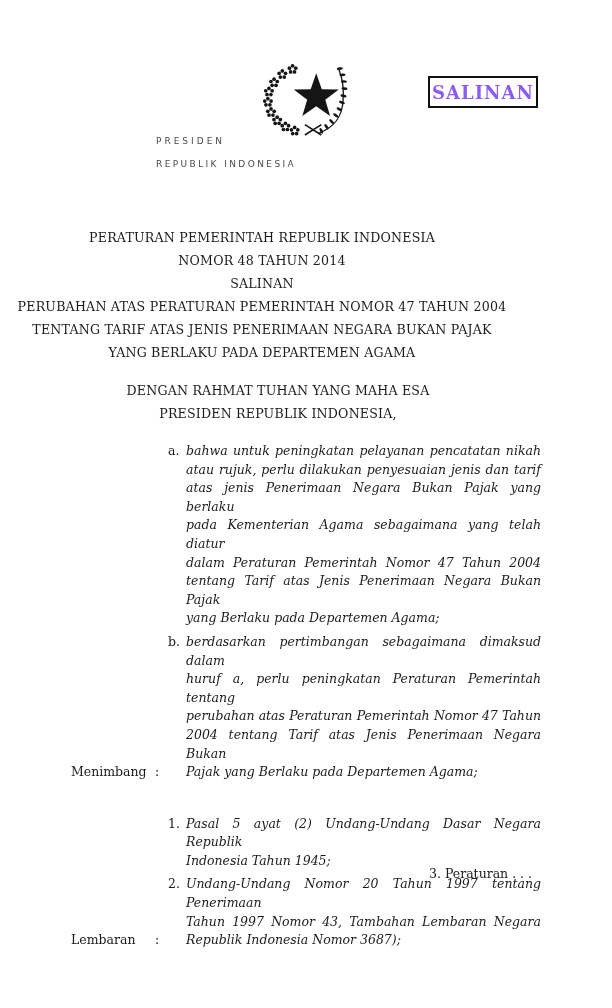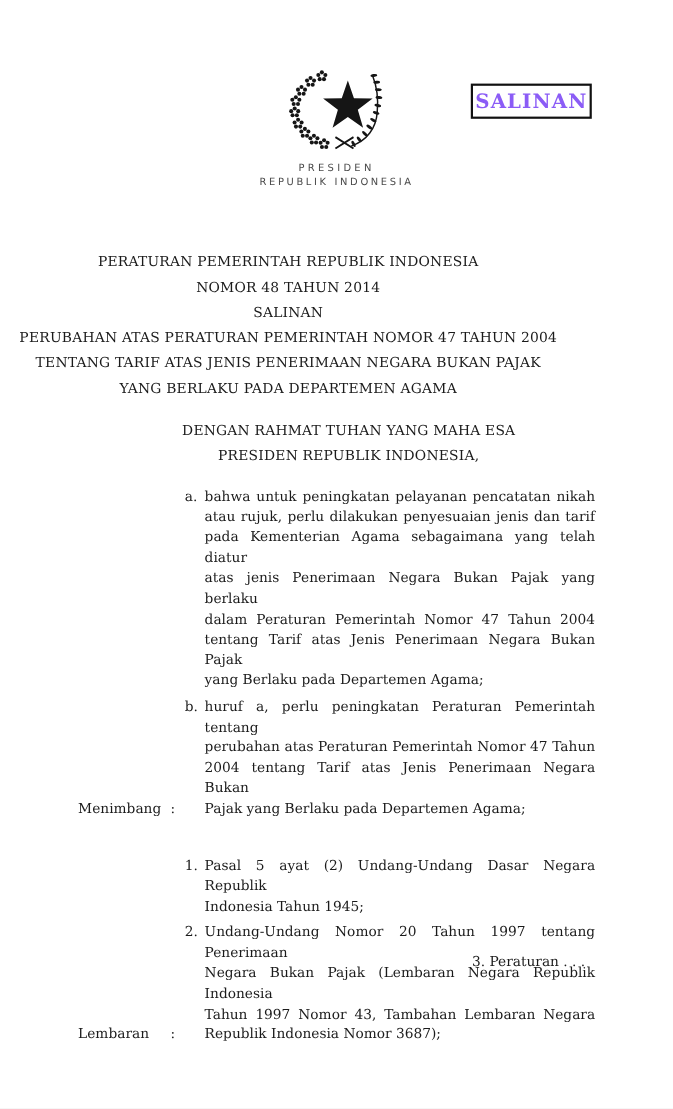--- a/index.html
+++ b/index.html
@@ -8,47 +8,47 @@
     width:612px; height:1008px;
     margin:0 auto;
     background:#ffffff;
     color:#1b1b1b;
     font-family:"DejaVu Serif", serif;
     overflow:hidden;
   }
 
   
   .emblem { position:absolute; left:261px; top:63px; width:94px; height:74px; }
-  .agency { position:absolute; left:156px; top:147px; width:300px; text-align:center;
+  .agency { position:absolute; left:156px; top:135px; width:300px; text-align:left;
             font-family:"DejaVu Sans", sans-serif; color:#4a4a4a; }
   .agency .a1 { font-size:9px; letter-spacing:3px; line-height:12px; }
-  .agency .a2 { font-size:9px; letter-spacing:2.4px; line-height:12px; margin-top:1px; }
+  .agency .a2 { font-size:9px; letter-spacing:2.4px; line-height:12px; margin-top:11px; }
   .stamp {
     position:absolute; left:428px; top:76px; width:110px; height:32px;
     border:2.5px solid #111; box-sizing:border-box;
     display:flex; align-items:center; justify-content:center;
     font-weight:bold; font-size:18px; letter-spacing:1px; color:#8b5cf6;
   }
 
   
   .title-block { position:absolute; left:0; top:226px; width:524px; }
-  .preamble    { position:absolute; left:0; top:379px; width:556px;margin-left:39px; }
+  .preamble    { position:absolute; left:0; top:379px; width:556px; }
   .lines-center .tline { text-align:center; font-size:12.6px; line-height:23px; letter-spacing:0.2px; }
 
   
   .sections { position:absolute; left:71px; top:442px; width:470px; font-size:12.5px; }
   .sec-row { display:flex; align-items:flex-end; }
   .sec-row + .sec-row { margin-top:33px; }
   .sec-label { width:84px; flex:none; line-height:18.6px; }
   .sec-colon { width:13px; flex:none; line-height:18.6px; }
   .sec-items { flex:1; min-width:0; }
   .item { display:flex; align-items:flex-start; }
   .item + .item { margin-top:5px; }
   .item-marker { width:18px; flex:none; line-height:18.6px; }
-  .item-body { flex:1; min-width:0; }
+  .item-body { flex:1; min-width:0;font-style:italic; }
   .lines-just .tline { text-align:justify; text-align-last:justify; line-height:18.6px; }
   .lines-just .tline:last-child { text-align-last:left; }
 
   
   .catchword { position:absolute; right:80px; top:866px; font-size:12.5px;text-align:center; }
 </style>
 </head>
 <body>
 
 <div class="page">
@@ -124,30 +124,31 @@
 
     <div class="sec-row">
       <div class="sec-label">Menimbang</div>
       <div class="sec-colon">:</div>
       <div class="sec-items">
         <div class="item">
           <div class="item-marker">a.</div>
           <div class="item-body lines-just">
               <div class="tline">bahwa untuk peningkatan pelayanan pencatatan nikah</div>
               <div class="tline">atau rujuk, perlu dilakukan penyesuaian jenis dan tarif</div>
+              <div class="tline">atas jenis Penerimaan Negara Bukan Pajak yang berlaku</div>
               <div class="tline">pada Kementerian Agama sebagaimana yang telah diatur</div>
-              <div class="tline">atas jenis Penerimaan Negara Bukan Pajak yang berlaku</div>
               <div class="tline">dalam Peraturan Pemerintah Nomor 47 Tahun 2004</div>
               <div class="tline">tentang Tarif atas Jenis Penerimaan Negara Bukan Pajak</div>
               <div class="tline">yang Berlaku pada Departemen Agama;</div>
             </div>
         </div>
         <div class="item">
           <div class="item-marker">b.</div>
           <div class="item-body lines-just">
+              <div class="tline">berdasarkan pertimbangan sebagaimana dimaksud dalam</div>
               <div class="tline">huruf a, perlu peningkatan Peraturan Pemerintah tentang</div>
               <div class="tline">perubahan atas Peraturan Pemerintah Nomor 47 Tahun</div>
               <div class="tline">2004 tentang Tarif atas Jenis Penerimaan Negara Bukan</div>
               <div class="tline">Pajak yang Berlaku pada Departemen Agama;</div>
             </div>
         </div>
       </div>
     </div>
 
     <div class="sec-row">
@@ -158,21 +159,20 @@
           <div class="item-marker">1.</div>
           <div class="item-body lines-just">
               <div class="tline">Pasal 5 ayat (2) Undang-Undang Dasar Negara Republik</div>
               <div class="tline">Indonesia Tahun 1945;</div>
             </div>
         </div>
         <div class="item">
           <div class="item-marker">2.</div>
           <div class="item-body lines-just">
               <div class="tline">Undang-Undang Nomor 20 Tahun 1997 tentang Penerimaan</div>
-              <div class="tline">Negara Bukan Pajak (Lembaran Negara Republik Indonesia</div>
               <div class="tline">Tahun 1997 Nomor 43, Tambahan Lembaran Negara</div>
               <div class="tline">Republik Indonesia Nomor 3687);</div>
             </div>
         </div>
       </div>
     </div>
 
   </div>
 
   <div class="catchword">3. Peraturan . . .</div>

